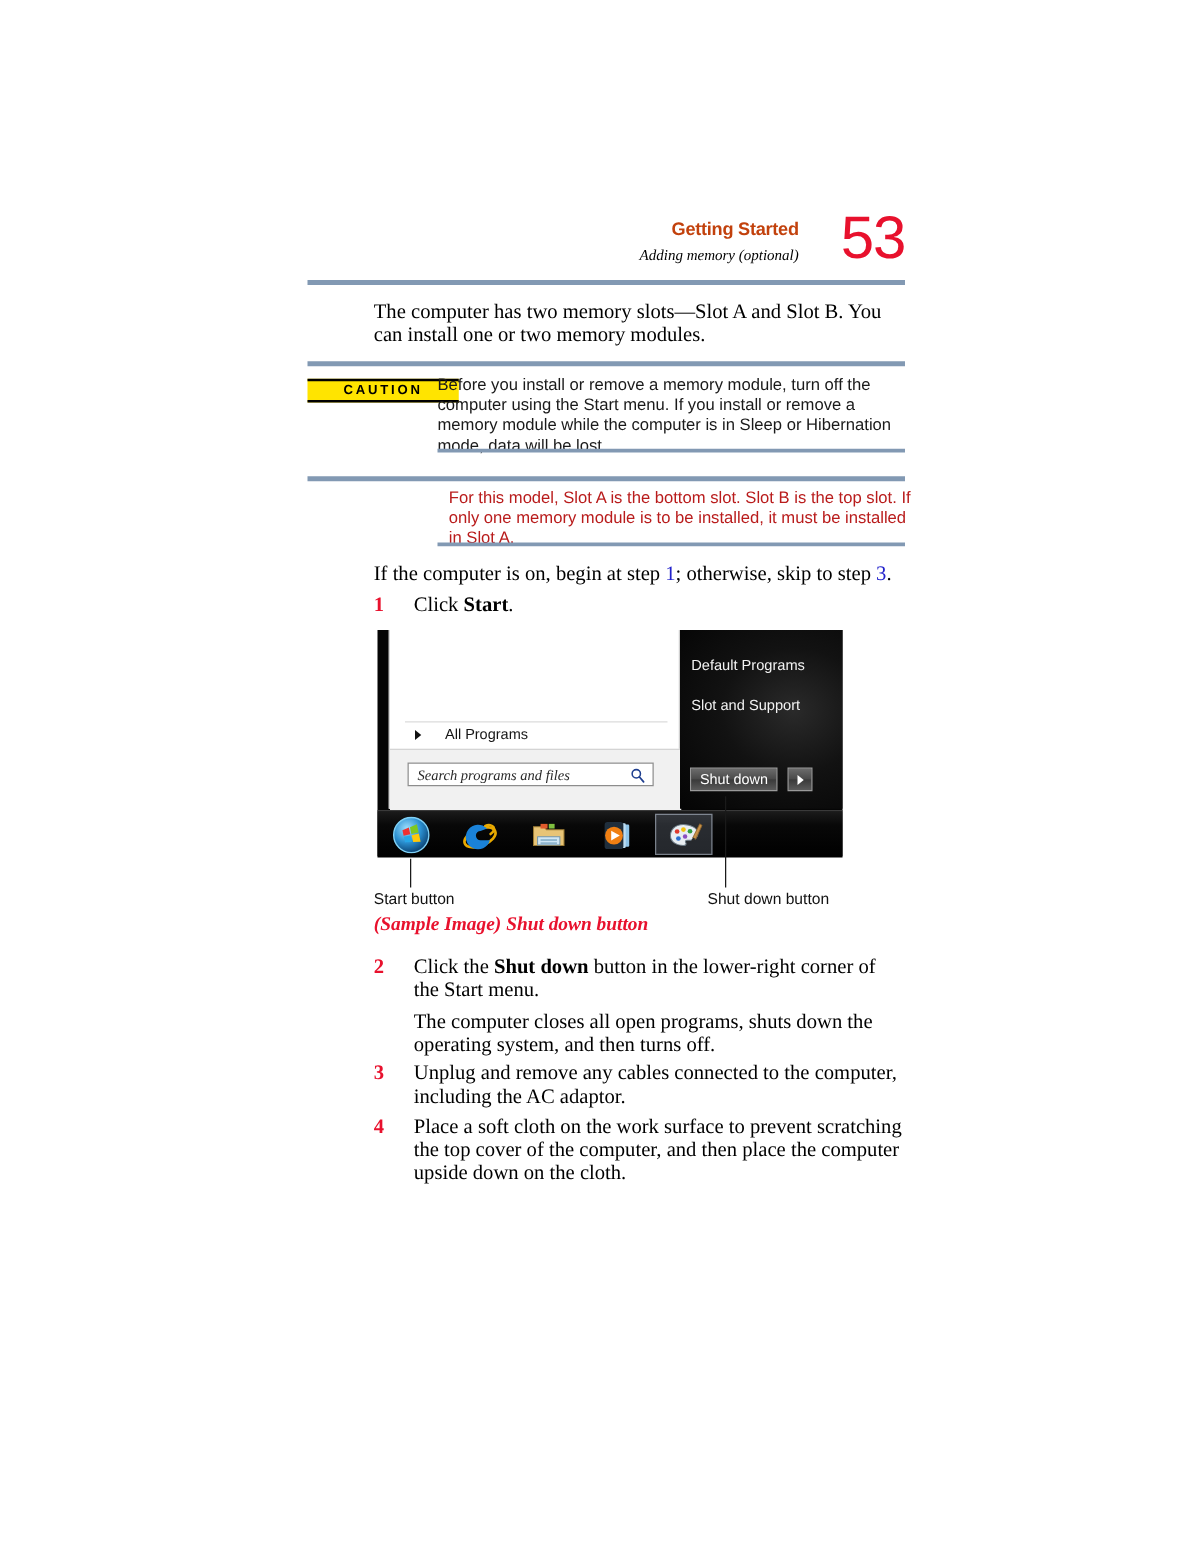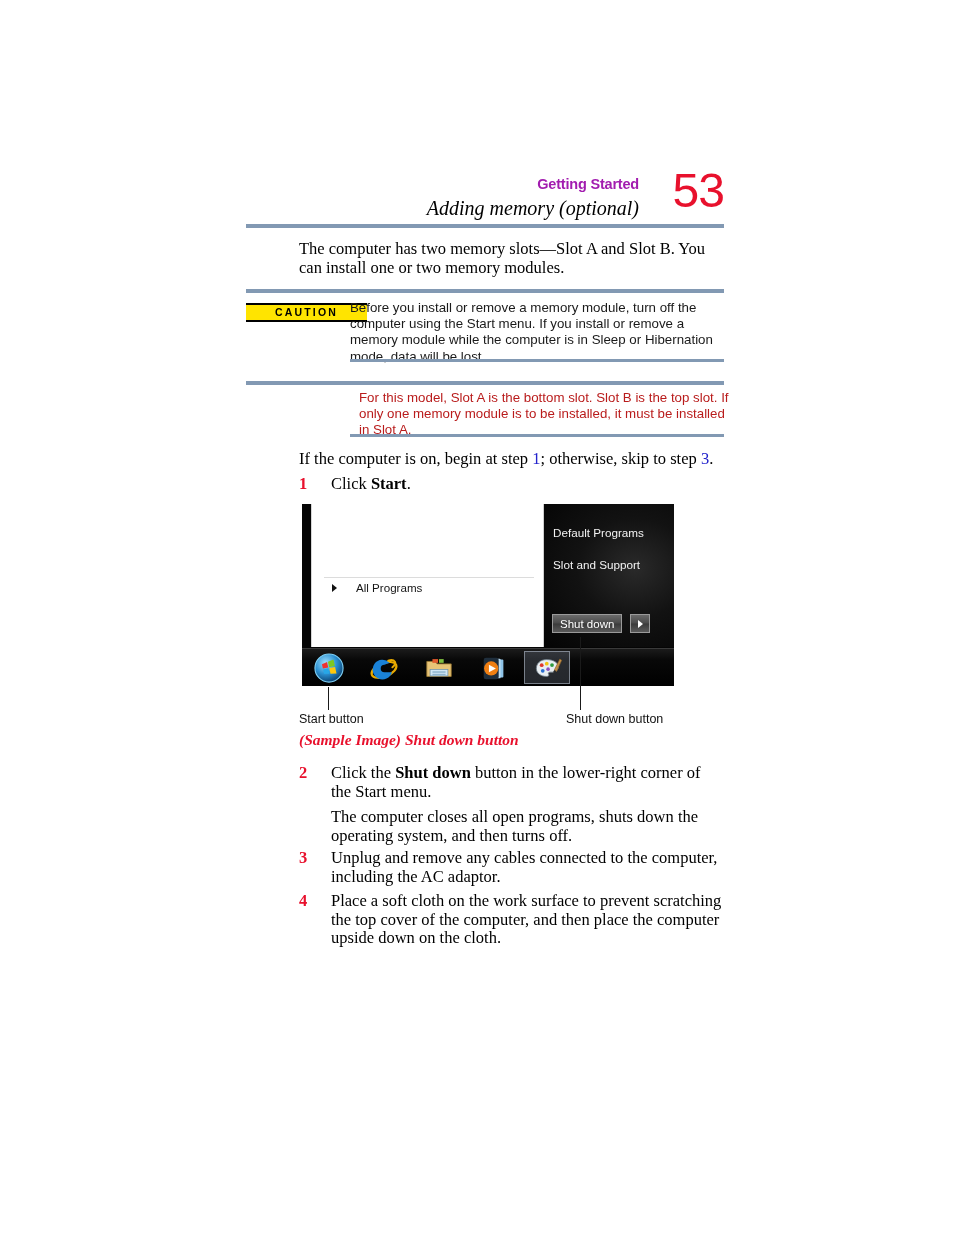--- a/index.html
+++ b/index.html
@@ -24,31 +24,31 @@
     width: 478px;
     height: 48px;
   }
   .hdr-chapter {
     position: absolute;
     right: 85px;
     top: 0px;
     font-family: "Liberation Sans", sans-serif;
     font-weight: bold;
     font-size: 14.5px;
-    color: #a21caf;
+    color: #c2410c;
     letter-spacing: -0.2px;
     white-space: nowrap;
   }
   .hdr-section {
     position: absolute;
     right: 85px;
     top: 21px;
     font-family: "Liberation Serif", serif;
     font-style: italic;
-    font-size: 20px;
+    font-size: 12px;
     color: #000000;
     white-space: nowrap;
   }
   .hdr-pagenum {
     position: absolute;
     right: 0px;
     top: -9px;
     font-family: "Liberation Sans", sans-serif;
     font-size: 48px;
     color: #e8112d;
@@ -387,20 +387,29 @@
   <span class="body"><span>Click </span><b>Start</b><span>.</span></span>
 </div>
 
 <div class="figure">
 
   <div class="sm-panel-left">
     <div class="sm-allprog-sep"></div>
     <div class="sm-arrow"></div>
     <div class="sm-allprog">All Programs</div>
 
+    <div class="sm-search-zone">
+      <div class="sm-search-box">
+        <div class="sm-search-text">Search programs and files</div>
+        <svg class="sm-search-icon" viewBox="0 0 16 16">
+          <circle cx="6.2" cy="6.2" r="4.1" fill="none" stroke="#1f3f8f" stroke-width="1.5"></circle>
+          <line x1="9.3" y1="9.3" x2="13.4" y2="14.2" stroke="#1f3f8f" stroke-width="1.7" stroke-linecap="round"></line>
+        </svg>
+      </div>
+    </div>
   </div>
 
   <div class="sm-right">
     <div class="sm-ritem" style="top:22px;">Default Programs</div>
     <div class="sm-ritem" style="top:54px;">Slot and Support</div>
     <div class="sm-shutdown">Shut down</div>
     <div class="sm-shutdown-arrow"></div>
   </div>
 
   <div class="taskbar">

